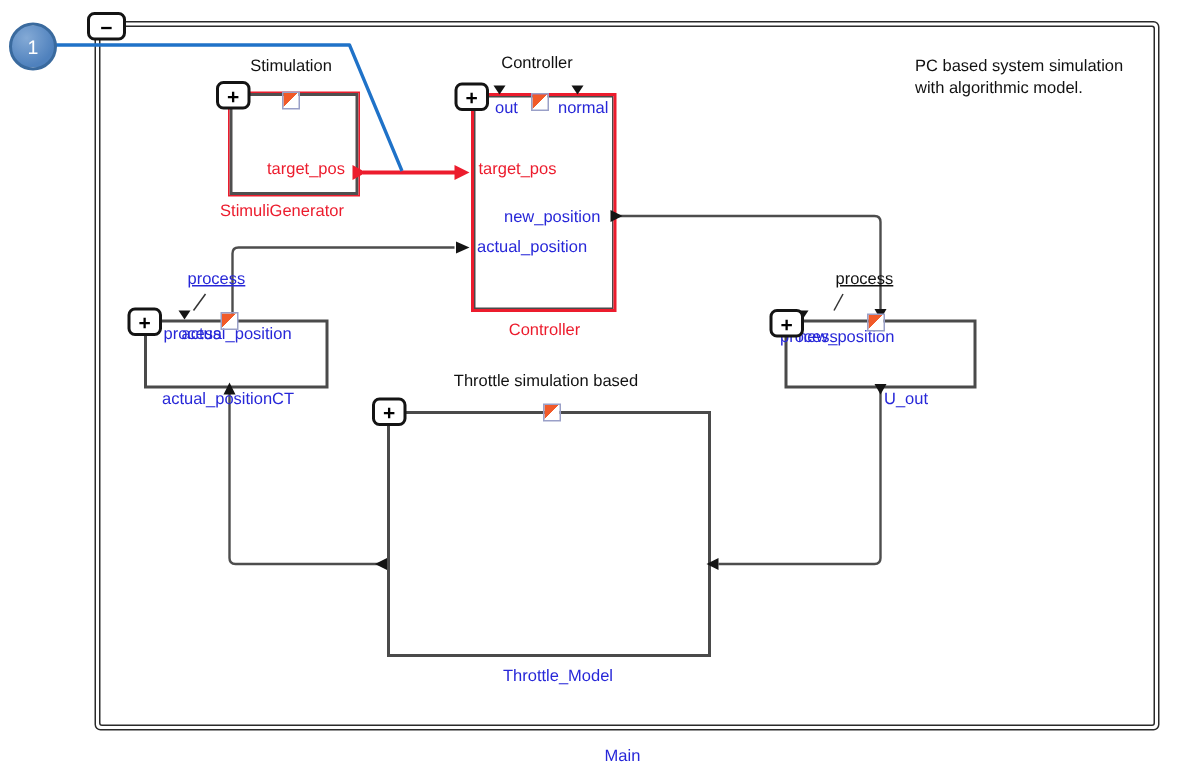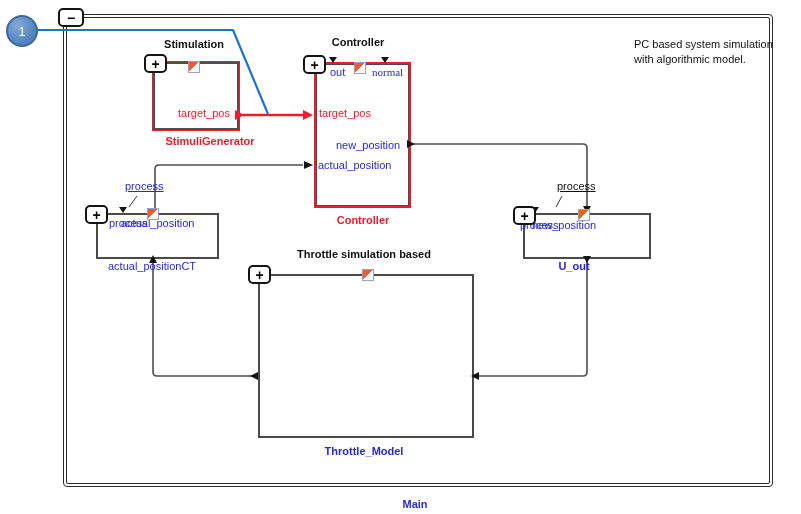--- a/index.html
+++ b/index.html
@@ -12,21 +12,21 @@
   .frame-inner{position:absolute;left:2px;top:2px;right:2px;bottom:2px;
          border:1px solid #2a2a2a;border-radius:2px;}
 
   
   .block{position:absolute;background:#fff;border:2px solid #4a4a4a;z-index:2;}
   .block.sel-thin{border:2px solid #4f4f4f;outline:1px solid var(--selection-red);}
   .block.sel-thick{border:2px solid var(--selection-red);box-shadow:inset 0 0 0 1px #4a4a4a;}
 
   
   .lbl{position:absolute;white-space:nowrap;z-index:5;line-height:12px;}
-  .ctr{transform:translateX(-50%);font-weight:bold;}
+  .ctr{transform:translateX(-50%);}
   .blue{color:var(--label-blue);}
   .red{color:var(--selection-red);}
   .note{line-height:15px;}
   .uline{text-decoration:underline;}
 
   
   .xbtn{position:absolute;width:19px;height:15px;background:#fff;border:2px solid #141414;
         border-radius:5px;display:flex;align-items:center;justify-content:center;
         font-weight:bold;font-size:14px;line-height:10px;color:#000;z-index:6;cursor:pointer;}
 
@@ -107,35 +107,35 @@
   <div class="cicon" style="left:188px;top:61px;"></div>
   <div class="cicon" style="left:354px;top:62px;"></div>
   <div class="cicon" style="left:147px;top:208px;"></div>
   <div class="cicon" style="left:578px;top:209px;"></div>
   <div class="cicon" style="left:362px;top:269px;"></div>
 
   <div class="lbl ctr" style="left:194px;top:38px;">Stimulation</div>
   <div class="lbl ctr" style="left:358px;top:36px;">Controller</div>
   <div class="lbl ctr" style="left:364px;top:248px;">Throttle simulation based</div>
 
-  <div class="lbl note" style="left:610px;top:37px;margin-left:24px;">
+  <div class="lbl note" style="left:610px;top:37px;">
     <span>PC based system simulation</span><br>
     <span>with algorithmic model.</span>
   </div>
 
-  <div class="lbl ctr red" style="left:210px;top:135px;">StimuliGenerator</div>
+  <div class="lbl ctr red" style="left:188px;top:135px;">StimuliGenerator</div>
   <div class="lbl ctr red" style="left:363px;top:214px;">Controller</div>
   <div class="lbl blue" style="left:108px;top:260px;">actual_positionCT</div>
-  <div class="lbl ctr blue" style="left:574px;top:260px;">U_out</div>
-  <div class="lbl ctr blue" style="left:364px;top:445px;">Throttle_Model</div>
+  <div class="lbl ctr blue" style="left:604px;top:260px;">U_out</div>
+  <div class="lbl ctr blue" style="left:372px;top:445px;">Throttle_Model</div>
   <div class="lbl ctr blue" style="left:415px;top:498px;">Main</div>
 
   <div class="lbl red" style="left:178px;top:107px;">target_pos</div>
   <div class="lbl blue" style="left:330px;top:66px;">out</div>
-  <div class="lbl blue" style="left:372px;top:66px;font-family:Liberation Serif, serif;">normal</div>
+  <div class="lbl blue" style="left:372px;top:66px;">normal</div>
   <div class="lbl red" style="left:319px;top:107px;">target_pos</div>
   <div class="lbl blue" style="left:336px;top:139px;">new_position</div>
   <div class="lbl blue" style="left:318px;top:159px;">actual_position</div>
 
   <div class="lbl blue uline" style="left:125px;top:180px;">process</div>
   <div class="lbl blue" style="left:109px;top:217px;">process</div>
   <div class="lbl blue" style="left:121px;top:217px;">actual_position</div>
 
   <div class="lbl uline" style="left:557px;top:180px;">process</div>
   <div class="lbl blue" style="left:520px;top:219px;">process</div>

